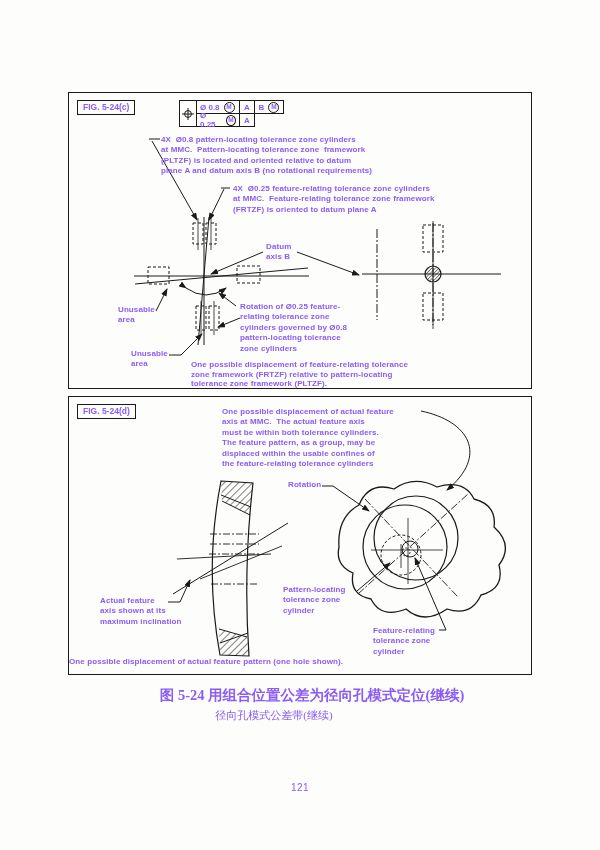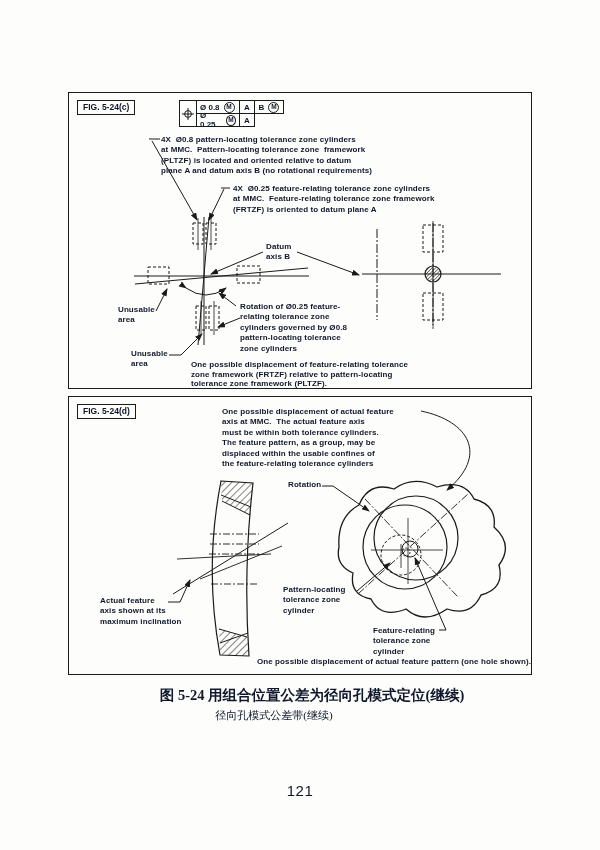--- a/index.html
+++ b/index.html
@@ -1,17 +1,17 @@
 <!DOCTYPE html>
 <html><head>
 <meta charset="utf-8">
 <style>
   html,body{margin:0;padding:0;background:#e8e8e8;}
   .page{position:relative;width:600px;height:850px;background:#fdfdfc;overflow:hidden;
-        font-family:"Liberation Sans",sans-serif;color:#0f172a;}
+        font-family:"Liberation Sans",sans-serif;color:#8b5cf6;}
   .figbox{position:absolute;border:1.6px solid #1a1a1a;background:#fdfdfc;}
   #figc{left:68px;top:92px;width:462px;height:295px;}
   #figd{left:68px;top:396px;width:462px;height:277px;}
   svg.art{position:absolute;left:0;top:0;}
   .txt{position:absolute;font-size:8px;font-weight:bold;line-height:10.4px;
        white-space:pre-wrap;letter-spacing:0.1px;}
   .figlabel{position:absolute;left:8px;top:7px;border:1.3px solid #1a1a1a;
        padding:1px 5px 2px 5px;font-size:8.5px;font-weight:bold;background:#fdfdfc;}
   
   .fcf{position:absolute;left:110px;top:7px;display:flex;align-items:stretch;
@@ -23,21 +23,21 @@
        display:flex;align-items:center;gap:4px;}
   .fcf-row + .fcf-row .fcf-cell{border-top:none;}
   .mmc{display:inline-flex;width:9px;height:9px;border:1px solid #1a1a1a;border-radius:50%;
        font-size:6.5px;align-items:center;justify-content:center;line-height:1;}
   .capc{font-size:8px;font-weight:bold;line-height:9.6px;}
   .cn1{position:absolute;left:0;width:600px;top:686px;text-align:center;
        font-family:"Liberation Serif",serif;font-size:14.5px;font-weight:bold;padding-left:12px;}
   .cn2{position:absolute;left:0;width:548px;top:708px;text-align:center;
        font-family:"Liberation Serif",serif;font-size:11px;}
   .pageno{position:absolute;left:0;width:600px;top:782px;text-align:center;
-       font-size:15px;letter-spacing:0.5px;}
+       font-size:10px;letter-spacing:0.5px;}
 </style>
 </head>
 <body>
 
 <div class="page">
 
   <div class="figbox" id="figc">
 
     <svg class="art" width="460" height="292" viewBox="0 0 460 292">
       <defs>
@@ -230,20 +230,20 @@
     <div class="txt" style="left:219px;top:83px">Rotation</div>
     <div class="txt" style="left:31px;top:199px">Actual feature
 axis shown at its
 maximum inclination</div>
     <div class="txt" style="left:214px;top:188px">Pattern-locating
 tolerance zone
 cylinder</div>
     <div class="txt" style="left:304px;top:229px">Feature-relating
 tolerance zone
 cylinder</div>
-    <div class="txt" style="left:0;width:462px;top:260px;text-align:right">One possible displacement of actual feature pattern (one hole shown).</div>
+    <div class="txt" style="left:0;width:462px;top:260px;text-align:left">One possible displacement of actual feature pattern (one hole shown).</div>
   </div>
 
   <div class="cn1">图 5-24 用组合位置公差为径向孔模式定位(继续)</div>
   <div class="cn2">径向孔模式公差带(继续)</div>
 
   <div class="pageno">121</div>
 </div>
 
 </body></html>

